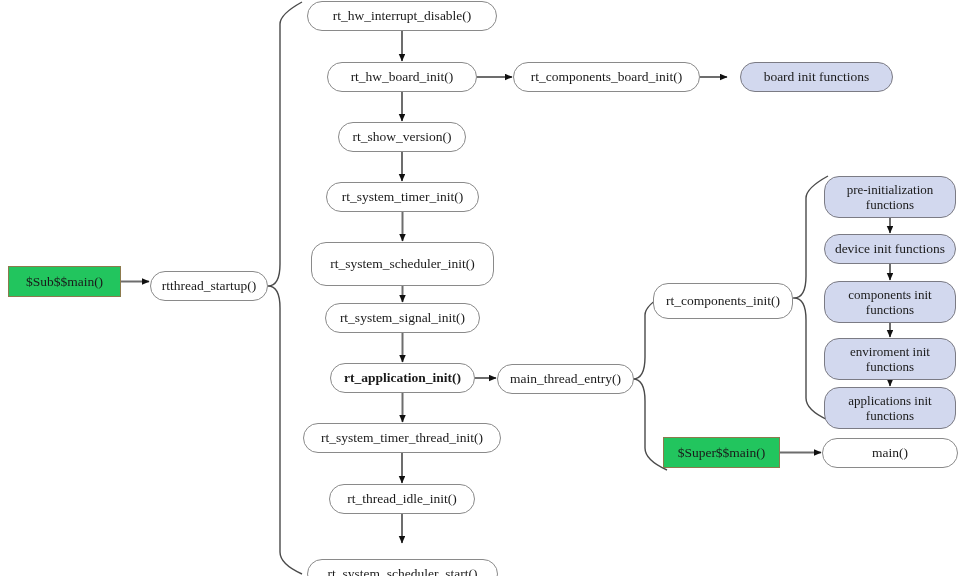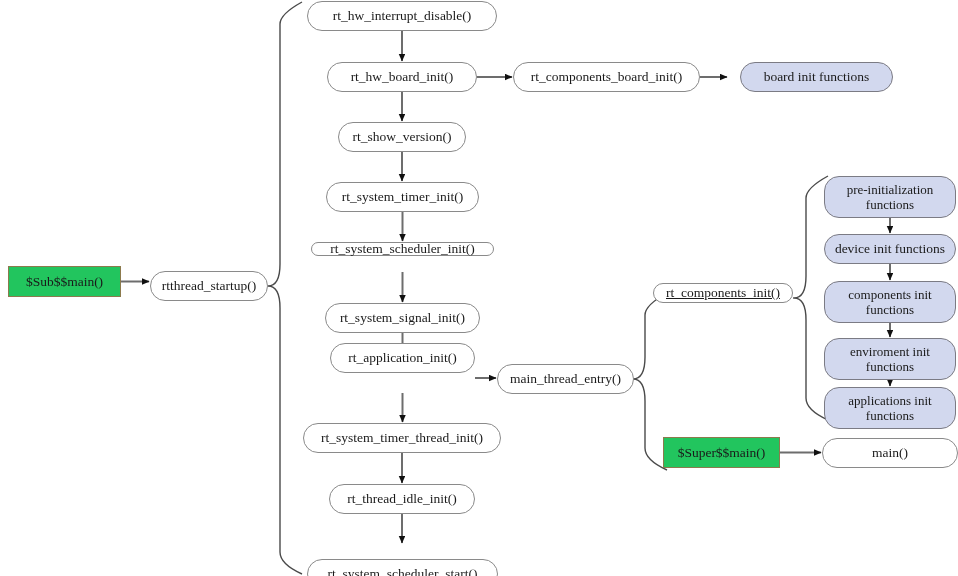--- a/index.html
+++ b/index.html
@@ -72,30 +72,30 @@
         <line x1="793" y1="298" x2="793.9" y2="298" stroke="#4a4a4a" stroke-width="1.4"></line>
       </g>
   </svg>
   <div id="node-layer">
       <div class="node cream" style="left: 8px; top: 266px; width: 113px; height: 31px;">$Sub$$main()</div>
       <div class="node" style="left: 150px; top: 271px; width: 118px; height: 30px;">rtthread_startup()</div>
       <div class="node" style="left: 307px; top: 1px; width: 190px; height: 30px;">rt_hw_interrupt_disable()</div>
       <div class="node" style="left: 327px; top: 62px; width: 150px; height: 30px;">rt_hw_board_init()</div>
       <div class="node" style="left: 338px; top: 122px; width: 128px; height: 30px;">rt_show_version()</div>
       <div class="node" style="left: 326px; top: 182px; width: 153px; height: 30px;">rt_system_timer_init()</div>
-      <div class="node" style="left: 311px; top: 242px; width: 183px; height: 14px;">rt_system_scheduler_init()</div>
+      <div class="node" style="left: 311px; top: 242px; width: 183px; height: 44px;">rt_system_scheduler_init()</div>
       <div class="node" style="left: 325px; top: 303px; width: 155px; height: 30px;">rt_system_signal_init()</div>
-      <div class="node" style="left: 330px; top: 343px; width: 145px; height: 30px;">rt_application_init()</div>
+      <div class="node" style="left: 330px; top: 363px; width: 145px; height: 30px; font-weight: bold;">rt_application_init()</div>
       <div class="node" style="left: 303px; top: 423px; width: 198px; height: 30px; text-align: center;">rt_system_timer_thread_init()</div>
       <div class="node" style="left: 329px; top: 484px; width: 146px; height: 30px; text-align: right;">rt_thread_idle_init()</div>
       <div class="node" style="left: 307px; top: 544px; width: 191px; height: 30px; margin-top: 15px;">rt_system_scheduler_start()</div>
       <div class="node" style="left: 513px; top: 62px; width: 187px; height: 30px;">rt_components_board_init()</div>
       <div class="node blue" style="left: 740px; top: 62px; width: 153px; height: 30px;">board init functions</div>
       <div class="node" style="left: 497px; top: 364px; width: 137px; height: 30px;">main_thread_entry()</div>
-      <div class="node" style="left: 653px; top: 283px; width: 140px; height: 20px; text-decoration: underline;">rt_components_init()</div>
+      <div class="node" style="left: 653px; top: 283px; width: 140px; height: 36px;">rt_components_init()</div>
       <div class="node blue two-line" style="left: 824px; top: 176px; width: 132px; height: 42px;">pre-initialization
 functions</div>
       <div class="node blue" style="left: 824px; top: 234px; width: 132px; height: 30px;">device init functions</div>
       <div class="node blue two-line" style="left: 824px; top: 281px; width: 132px; height: 42px;">components init
 functions</div>
       <div class="node blue two-line" style="left: 824px; top: 338px; width: 132px; height: 42px;">enviroment init
 functions</div>
       <div class="node blue two-line" style="left: 824px; top: 387px; width: 132px; height: 42px;">applications init
 functions</div>
       <div class="node cream" style="left: 663px; top: 437px; width: 117px; height: 31px;">$Super$$main()</div>

